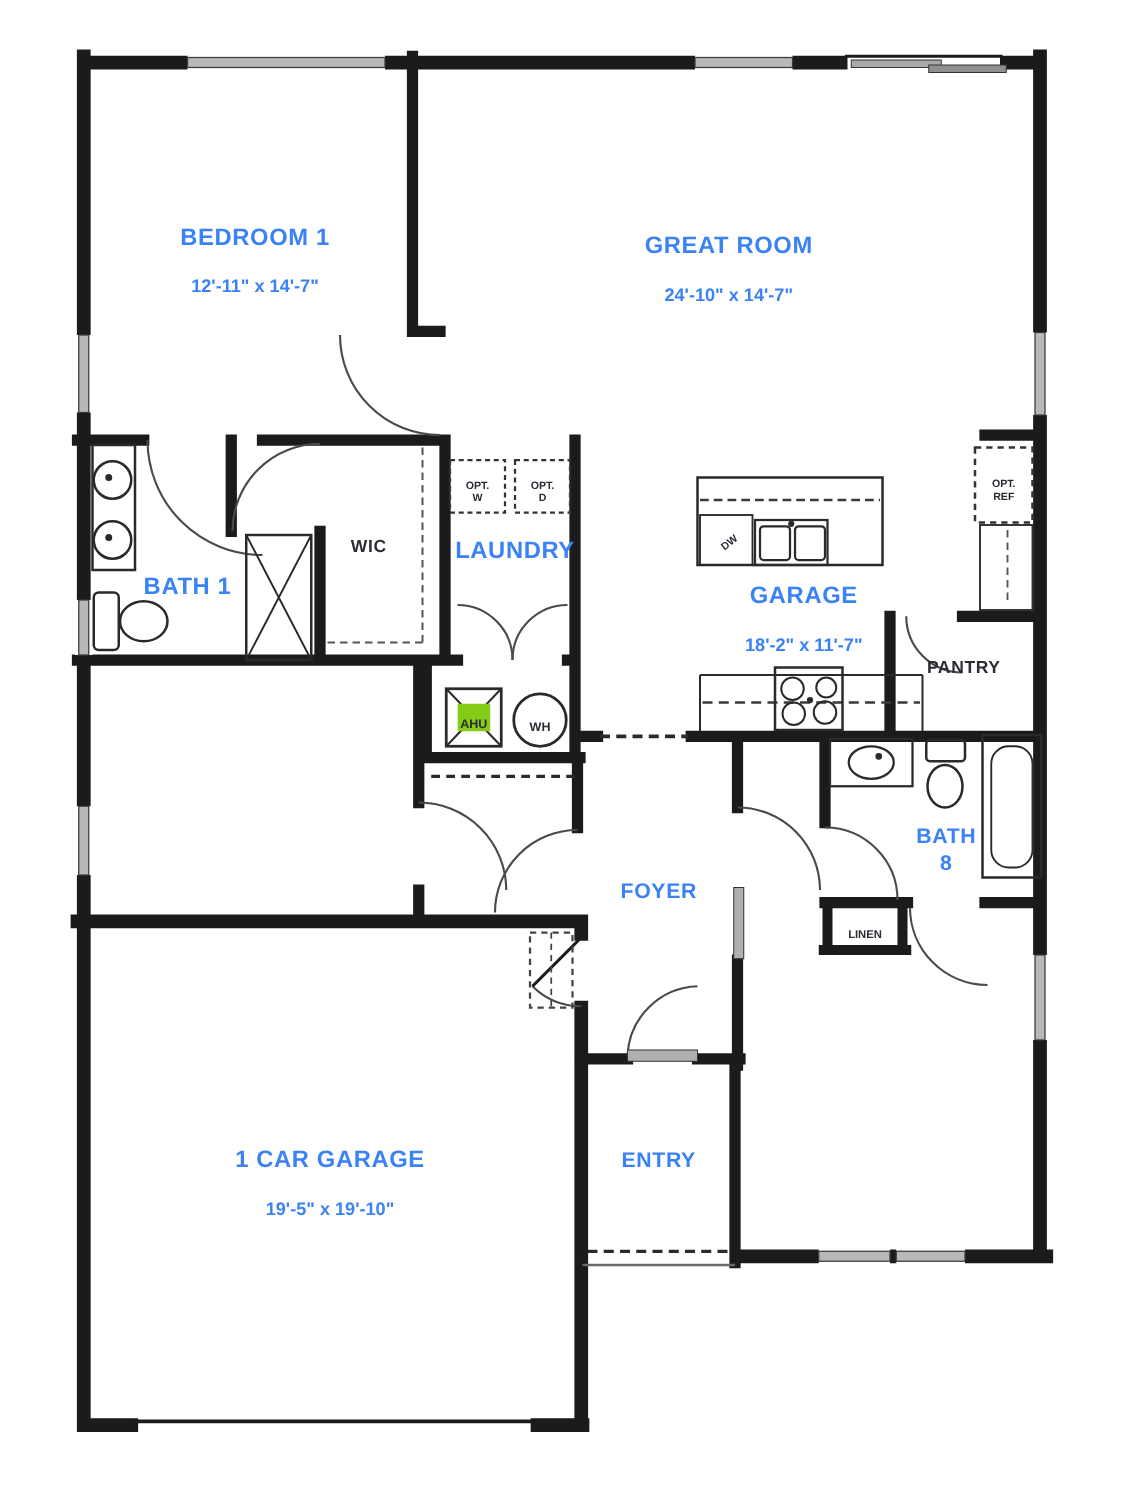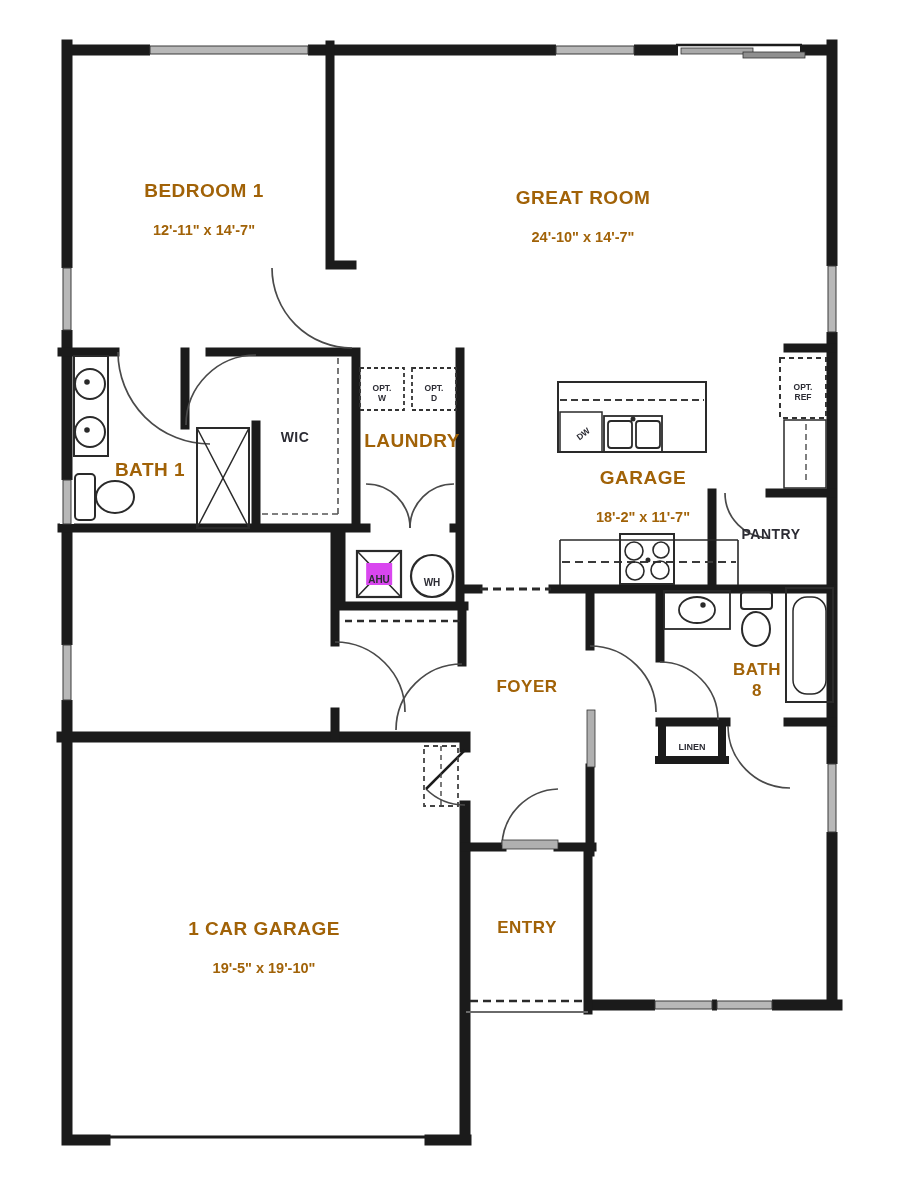--- a/index.html
+++ b/index.html
@@ -1,28 +1,28 @@
 <!DOCTYPE html>
 <html><head>
 <meta charset="utf-8">
 <style>
   html,body{margin:0;padding:0;background:#ffffff;}
   .plan{position:relative;width:900px;height:1200px;background:#ffffff;overflow:hidden;
         font-family:"Liberation Sans", sans-serif;}
   .plan svg{position:absolute;left:0;top:0;}
   .lbl{position:absolute;transform:translate(-50%,-50%);text-align:center;
-       color:#a16207;font-weight:bold;white-space:pre-line;pointer-events:none;}
+       color:#3b82f6;font-weight:bold;white-space:pre-line;pointer-events:none;}
   .room .rn{font-size:19px;line-height:1.25;letter-spacing:.5px;}
   .room .rd{font-size:14.5px;line-height:1.3;}
   .mid .rn{font-size:17px;letter-spacing:.5px;line-height:1.25;}
   .fx{font-size:10px;line-height:1.1;color:#2c2c34;}
   .fx.tiny{font-size:8.5px;}
   .fx.small{font-size:9px;}
   .fx.wic{font-size:14px;letter-spacing:.5px;}
-  .fx.bg{background:#d946ef;padding:0 2px;}
+  .fx.bg{background:#84cc16;padding:0 2px;}
   .fx.rot{transform:translate(-50%,-50%) rotate(-38deg);}
 </style>
 </head>
 <body>
 
 <div class="plan">
 
 <svg width="900" height="1200" viewBox="0 0 900 1200">
 
   <g stroke="#1b1b1b" stroke-width="11" stroke-linecap="square" fill="none">
@@ -239,21 +239,21 @@
 
   <div class="lbl room mid" style="left:757px;top:680px">
     <div class="rn">BATH
 8</div>
   </div>
 
   <div class="lbl room" style="left:412px;top:441px">
     <div class="rn">LAUNDRY</div>
   </div>
 
-  <div class="lbl room mid" style="left:527px;top:687px">
+  <div class="lbl room mid" style="left:527px;top:713px">
     <div class="rn">FOYER</div>
   </div>
 
   <div class="lbl room mid" style="left:527px;top:928px">
     <div class="rn">ENTRY</div>
   </div>
 
   <div class="lbl fx wic" style="left:295px;top:430px">
     <span>WIC</span>
   </div>

